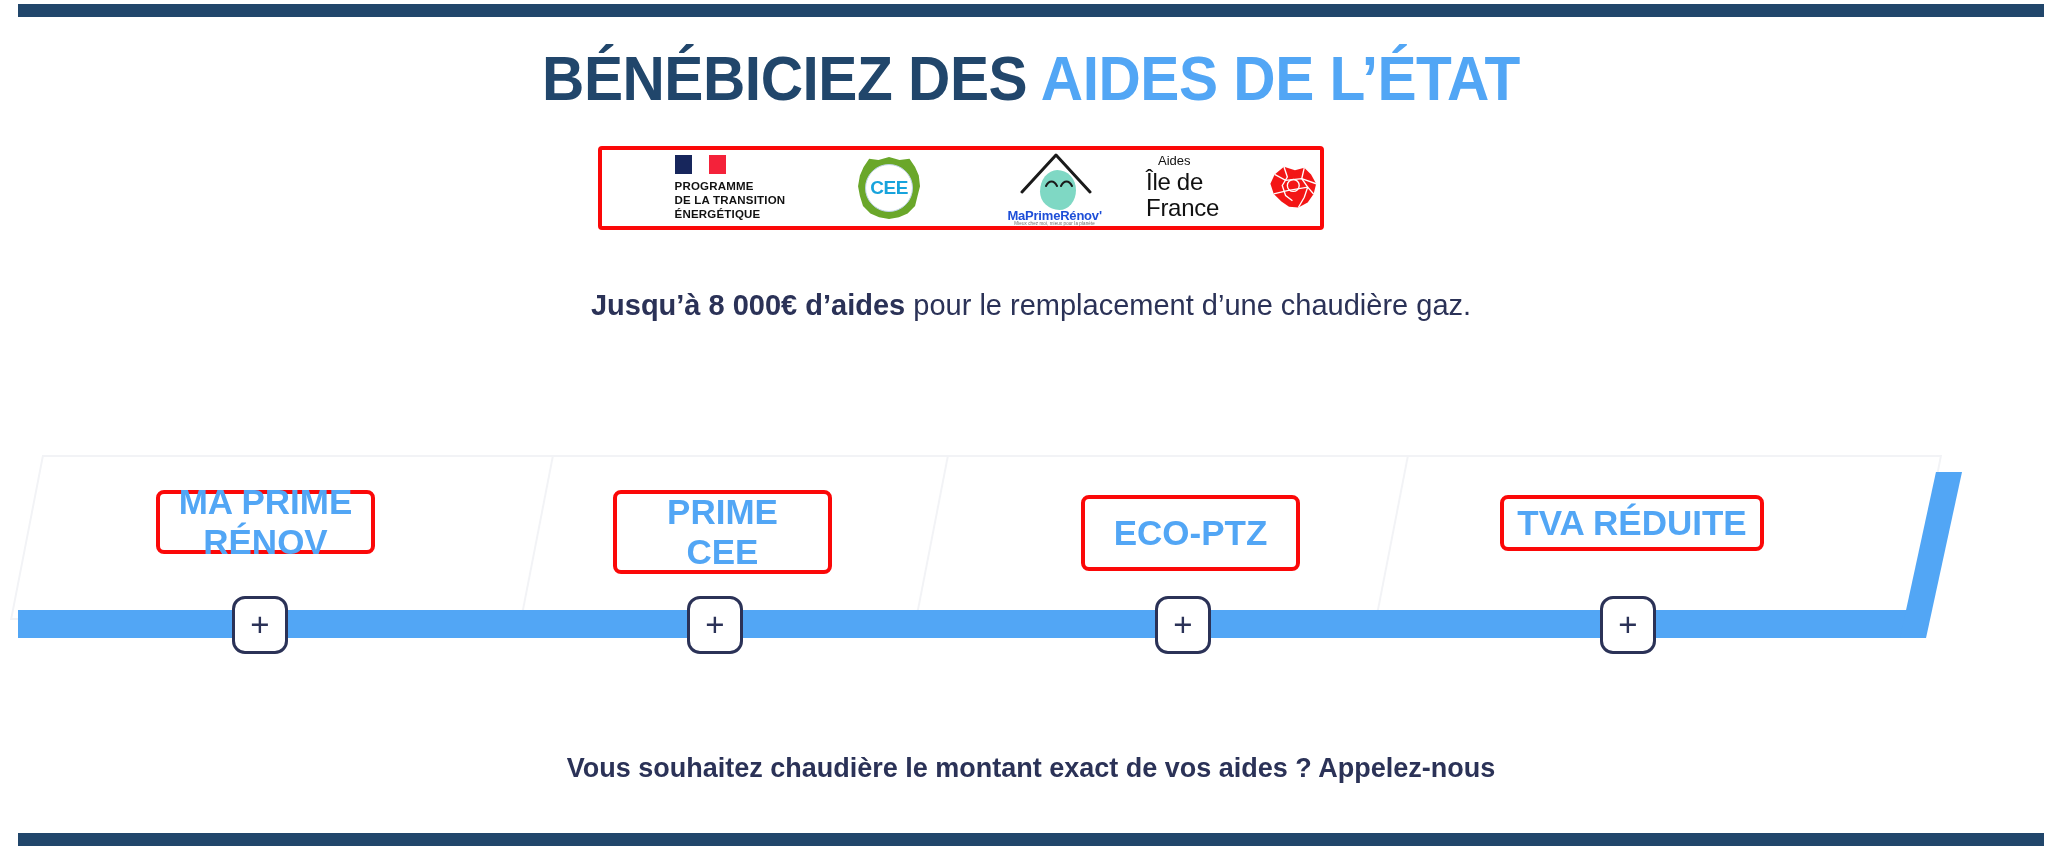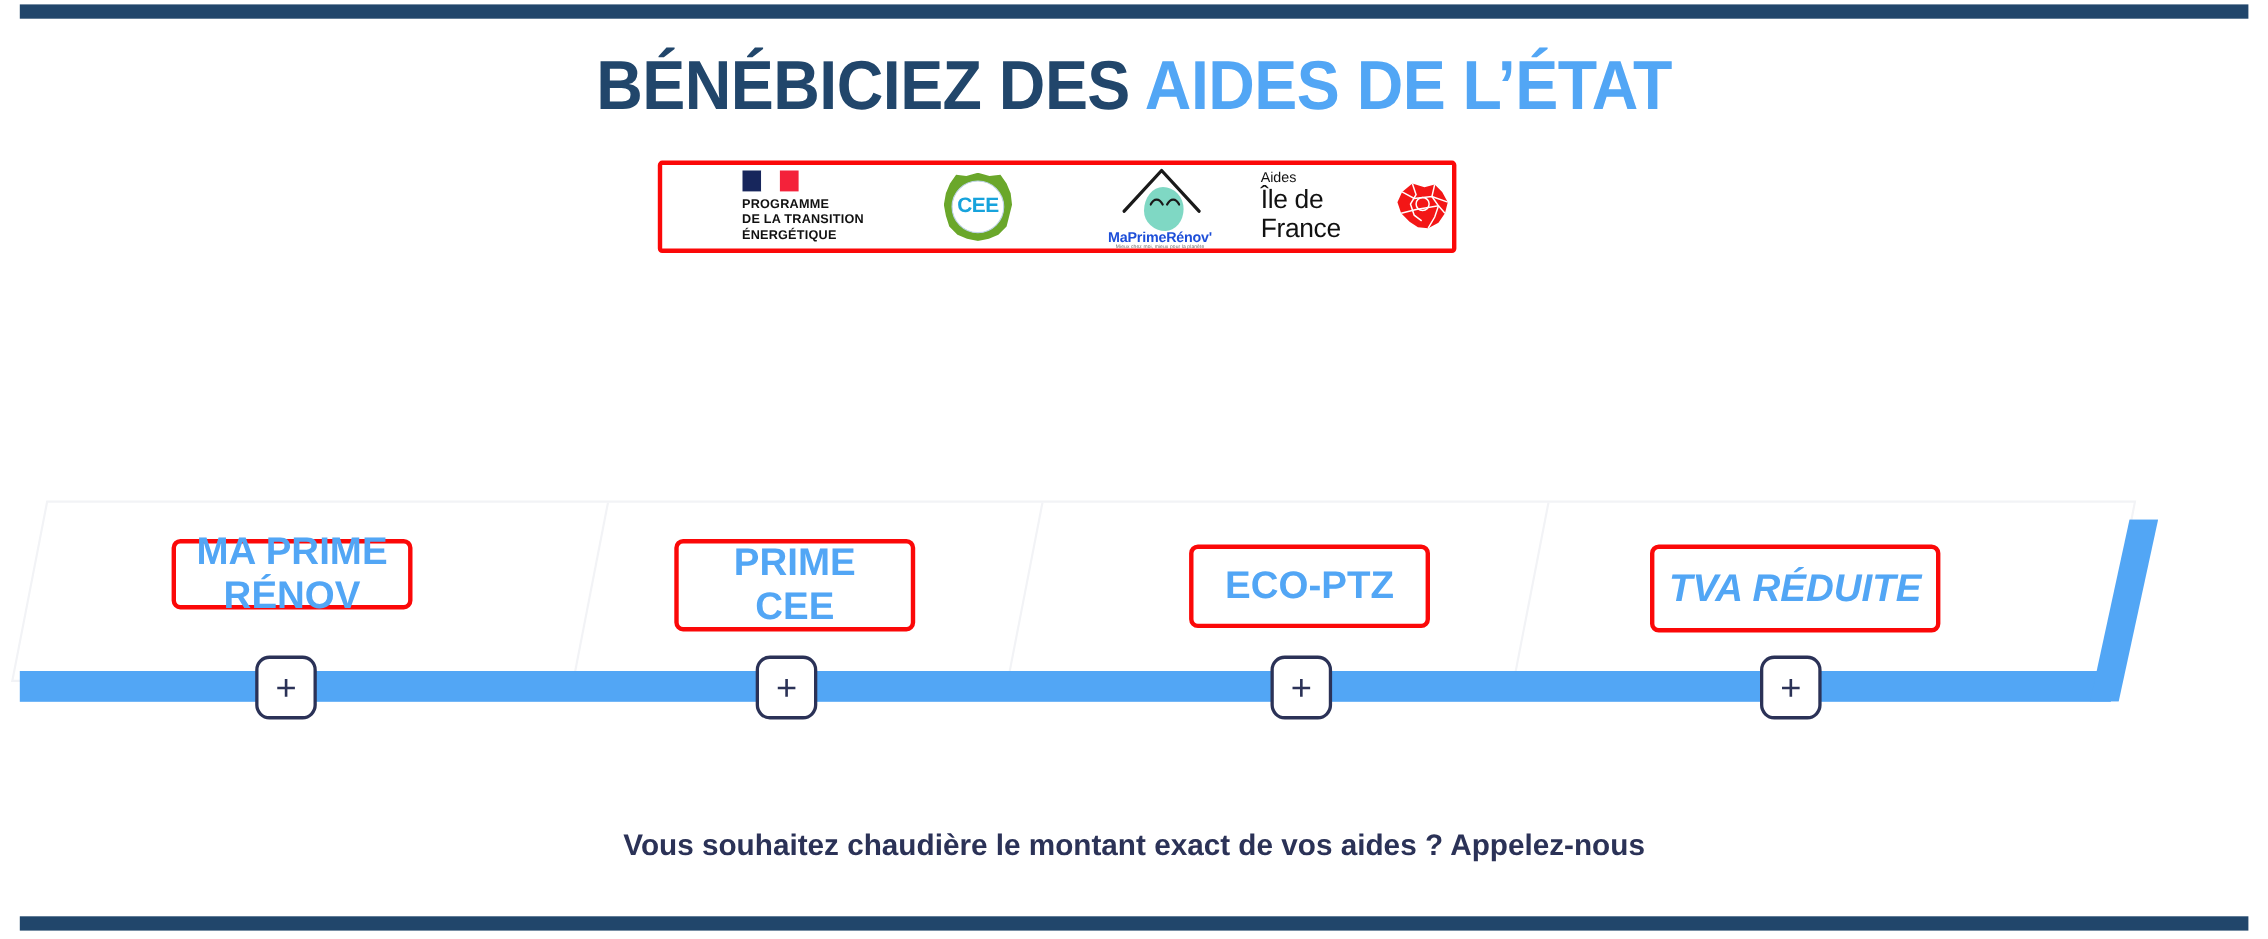--- a/index.html
+++ b/index.html
@@ -121,21 +121,21 @@
   }
   .mpr-tag {
     position: absolute; left: 0; top: 71px; width: 126px;
     text-align: center;
     font-size: 4.5px; color: #6b6b6b; letter-spacing: 0.1px;
   }
 
   
   .idf { display: flex; align-items: center; gap: 6px; }
   .idf-text { text-align: left; color: #111111; }
-  .idf-aides { font-size: 13px; line-height: 1.1; }
+  .idf-aides { font-size: 13px; line-height: 1.1; margin-left: 12px; }
   .idf-name  { font-size: 24px; font-weight: normal; line-height: 1.1; letter-spacing: -0.3px; }
 
   
   .aid-lines {
     position: absolute;
     left: 0; top: 282px;
     width: 2062px;
     text-align: center;
   }
   .aid-line {
@@ -201,21 +201,21 @@
     text-align: center;
     display: flex;
     align-items: center;
     justify-content: center;
     letter-spacing: 0px;
     white-space: pre-line;
   }
   .aid-box.b1 { left: 156px; top: 490px; width: 219px; height: 64px; }
   .aid-box.b2 { left: 613px; top: 490px; width: 219px; height: 84px; }
   .aid-box.b3 { left: 1081px; top: 495px; width: 219px; height: 76px; }
-  .aid-box.b4 { left: 1500px; top: 495px; width: 264px; height: 80px; font-style: italic; }
+  .aid-box.b4 { left: 1500px; top: 495px; width: 264px; height: 56px; }
 
   
   .plus-btn {
     position: absolute;
     width: 56px; height: 58px;
     top: 596px;
     background: #ffffff;
     border: 3px solid #2b3257;
     border-radius: 13px;
     color: #2b3257;
@@ -303,20 +303,23 @@
         <path d="M9 11 L22 18 L41 16 L58 22" fill="none" stroke="#ffffff" stroke-width="1.6"></path>
         <path d="M8 34 L24 30 L48 26 L55 34" fill="none" stroke="#ffffff" stroke-width="1.6"></path>
         <circle cx="31" cy="24" r="7" fill="none" stroke="#ffffff" stroke-width="1.6"></circle>
       </svg>
     </div>
   </div>
 
 </div>
 
 <div class="aid-lines">
+  <div class="aid-line">
+    <b>Jusqu’à 8 000€ d’aides</b><span> pour le remplacement d’une chaudière gaz.</span>
+  </div>
 </div>
 
 <div class="panel-stage">
   <div class="panel"></div>
   <div class="panel-divider d1"></div>
   <div class="panel-divider d2"></div>
   <div class="panel-divider d3"></div>
 </div>
 
 <div class="blue-bar"></div>

